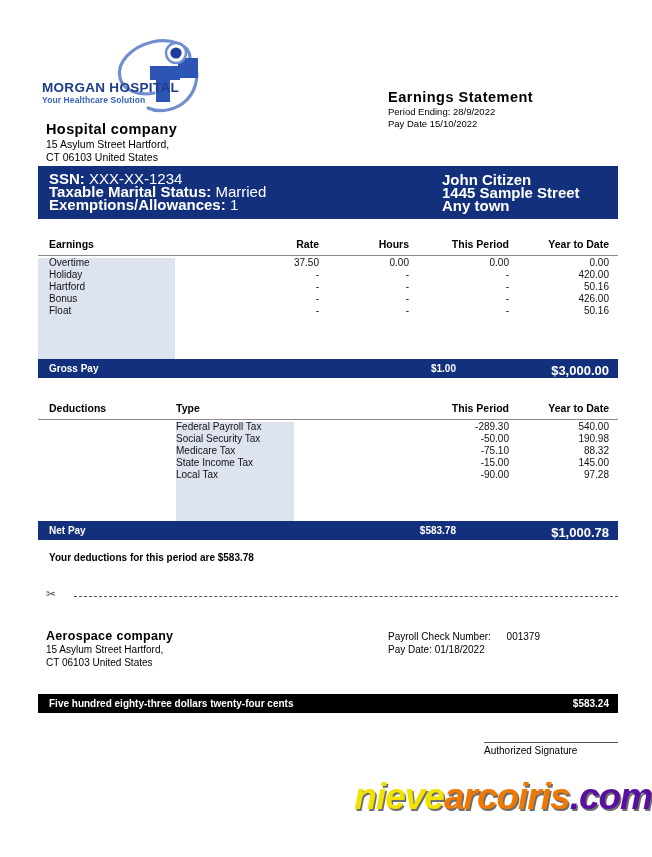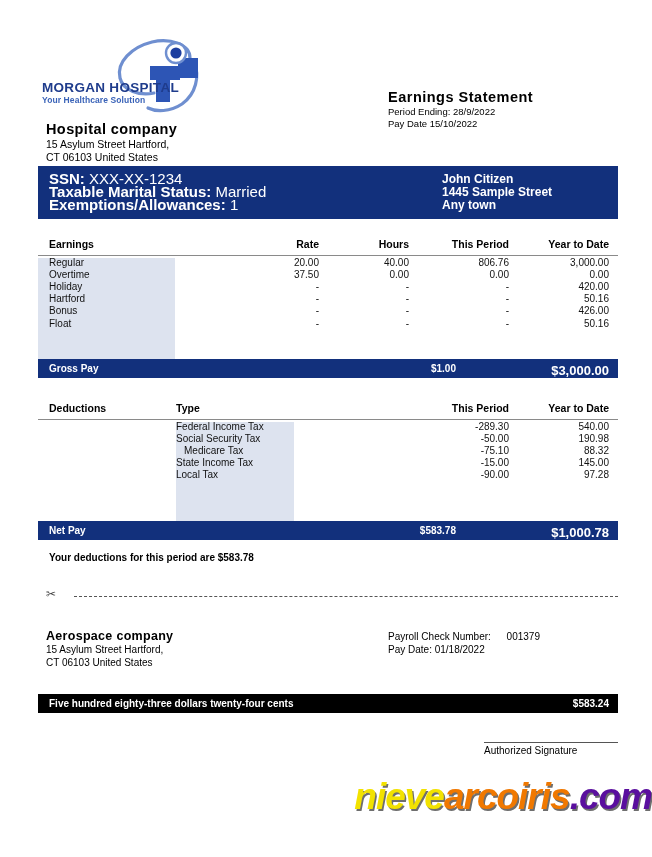--- a/index.html
+++ b/index.html
@@ -118,21 +118,21 @@
     left: 11px;
     top: 6px;
     font-size: 15px;
     line-height: 13.2px;
     white-space: nowrap;
   }
   .emp-right {
     position: absolute;
     left: 404px;
     top: 7px;
-    font-size: 12px;
+    font-size: 15px;
     font-weight: bold;
     line-height: 13.2px;
     white-space: nowrap;
   }
   .lbl-b { font-weight: bold; }
   .lbl-n { font-weight: normal; }
 
   
   .section {
     position: absolute;
@@ -398,27 +398,20 @@
         <tr>
           <th class="lft">Earnings</th>
           <th class="pad-r">Rate</th>
           <th class="pad-r">Hours</th>
           <th class="pad-r">This Period</th>
           <th class="pad-r">Year to Date</th>
         </tr>
       </thead>
       <tbody>
         <tr>
-          <td class="lft">Regular</td>
-          <td class="pad-r">20.00</td>
-          <td class="pad-r">40.00</td>
-          <td class="pad-r">806.76</td>
-          <td class="pad-r">3,000.00</td>
-        </tr>
-        <tr>
           <td class="lft">Overtime</td>
           <td class="pad-r">37.50</td>
           <td class="pad-r">0.00</td>
           <td class="pad-r">0.00</td>
           <td class="pad-r">0.00</td>
         </tr>
         <tr>
           <td class="lft">Holiday</td>
           <td class="pad-r">-</td>
           <td class="pad-r">-</td>
@@ -469,33 +462,33 @@
         <tr>
           <th class="lft">Deductions</th>
           <th class="lft" style="padding-left:0px;">Type</th>
           <th class="pad-r">This Period</th>
           <th class="pad-r">Year to Date</th>
         </tr>
       </thead>
       <tbody>
         <tr>
           <td></td>
-          <td class="lft" style="padding-left:0px;">Federal Income Tax</td>
+          <td class="lft" style="padding-left:0px;">Federal Payroll Tax</td>
           <td class="pad-r">-289.30</td>
           <td class="pad-r">540.00</td>
         </tr>
         <tr>
           <td></td>
           <td class="lft" style="padding-left:0px;">Social Security Tax</td>
           <td class="pad-r">-50.00</td>
           <td class="pad-r">190.98</td>
         </tr>
         <tr>
           <td></td>
-          <td class="lft" style="padding-left:8px;">Medicare Tax</td>
+          <td class="lft" style="padding-left:0px;">Medicare Tax</td>
           <td class="pad-r">-75.10</td>
           <td class="pad-r">88.32</td>
         </tr>
         <tr>
           <td></td>
           <td class="lft" style="padding-left:0px;">State Income Tax</td>
           <td class="pad-r">-15.00</td>
           <td class="pad-r">145.00</td>
         </tr>
         <tr>

